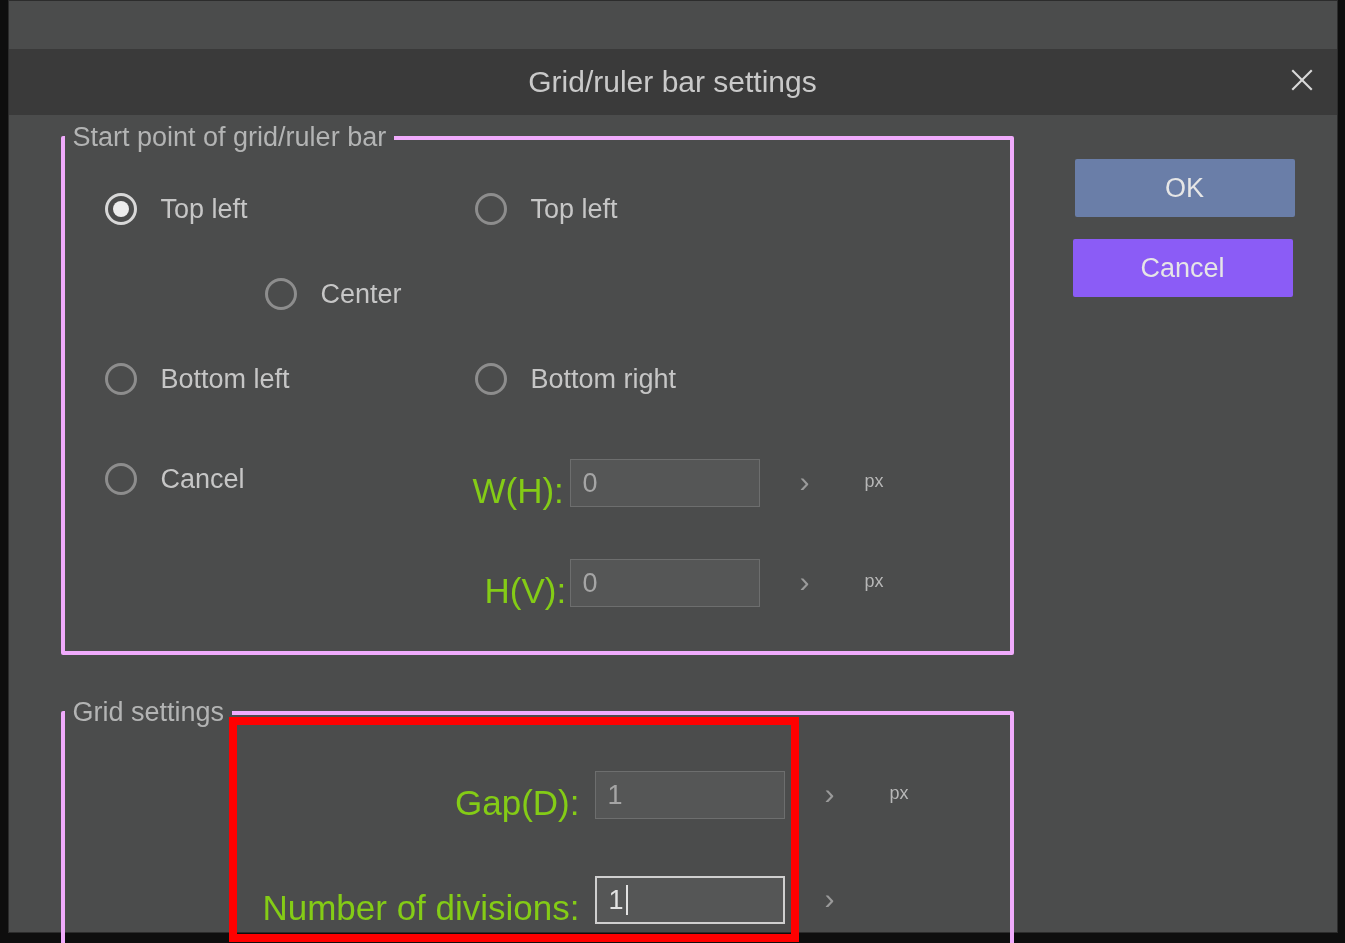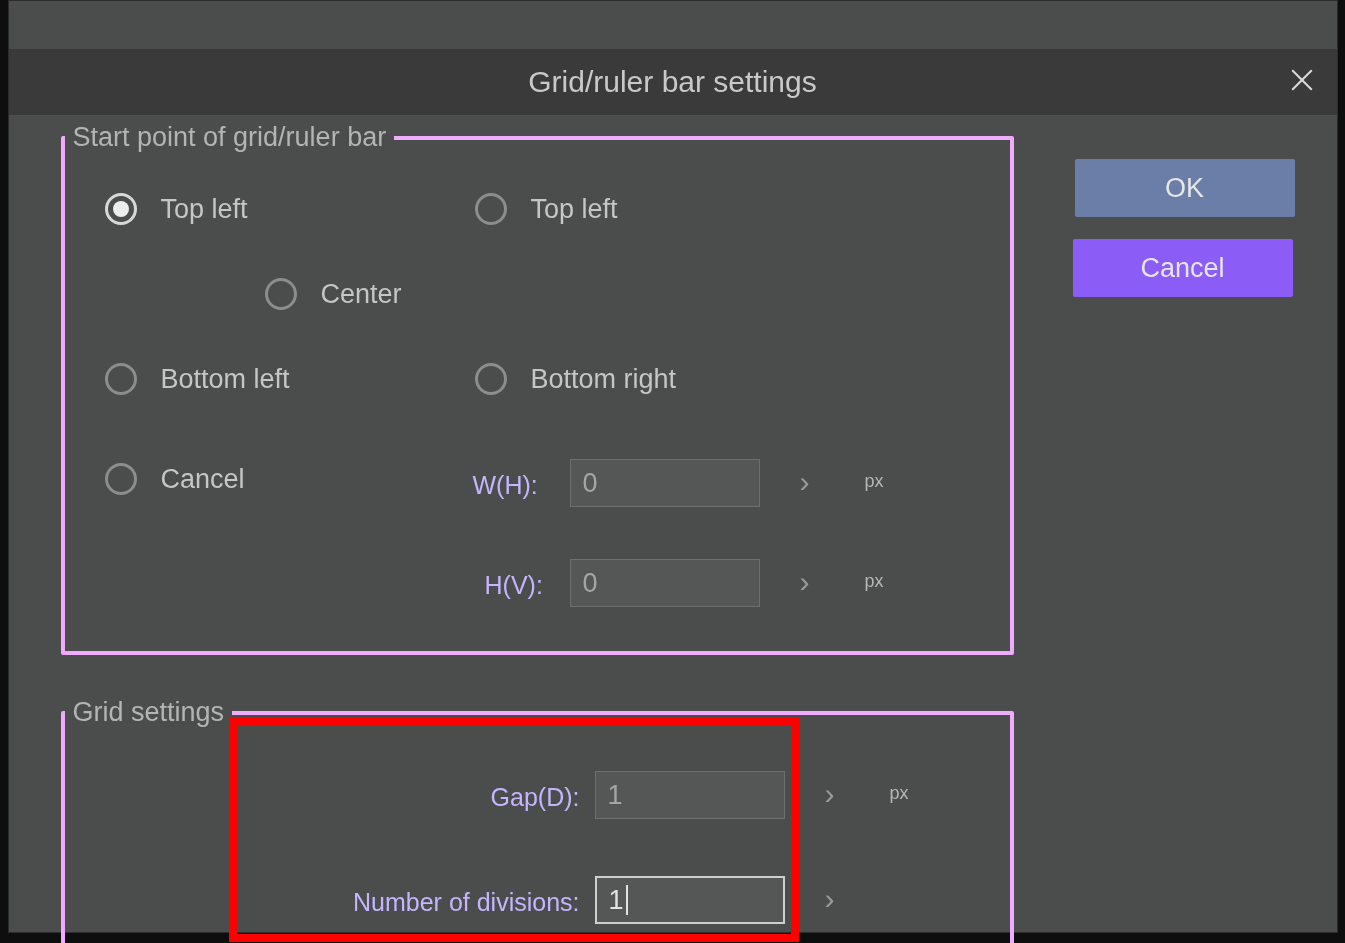--- a/index.html
+++ b/index.html
@@ -12,21 +12,21 @@
   fieldset{position:absolute;border:4px solid #f0abfc;border-radius:2px;margin:0;padding:0;}
   legend{color:#b3b4b4;font-size:27px;padding:0 8px;}
   .fs-start{left:52px;top:55px;width:945px;height:525px;}
   .fs-grid{left:52px;top:630px;width:945px;height:275px;}
   .radio{position:absolute;display:flex;align-items:center;cursor:pointer;}
   .radio .ring{width:32px;height:32px;border:3px solid #8d8d8d;border-radius:50%;box-sizing:border-box;display:flex;align-items:center;justify-content:center;flex:0 0 auto;}
   .radio.selected .ring{border-color:#d8d8d8;}
   .radio .dot{width:16px;height:16px;border-radius:50%;background:#ededed;display:none;}
   .radio.selected .dot{display:block;}
   .radio .lbl{margin-left:24px;color:#c6c6c6;font-size:27px;}
-  .row-label{position:absolute;color:#c4b5fd;font-size:25px;text-align:right;}
+  .row-label{position:absolute;color:#84cc16;font-size:35px;text-align:right;}
   .num-input{position:absolute;width:190px;height:48px;background:#555656;border:1px solid #6d6e6e;color:#a5a5a5;font-size:27px;padding:0 12px;box-sizing:border-box;outline:none;}
   .num-input.active{border:2px solid #cfcfcf;color:#e2e2e2;}
   .spin{position:absolute;color:#9a9a9a;font-size:30px;cursor:pointer;user-select:none;}
   .unit{position:absolute;color:#b7b7b7;font-size:18px;}
   .btn{position:absolute;width:220px;height:58px;display:flex;align-items:center;justify-content:center;font-size:27px;cursor:pointer;border-radius:2px;color:#e6e6e6;}
   .btn-ok{top:92px;right:42px;background:#6a7ea8;}
   .btn-cancel{top:172px;right:44px;background:#8b5cf6;}
   .highlight{position:absolute;border:8px solid #ff0000;box-sizing:border-box;pointer-events:none;}
   .cursor{display:inline-block;width:2px;height:30px;background:#e2e2e2;vertical-align:middle;margin-left:2px;}
 </style>

